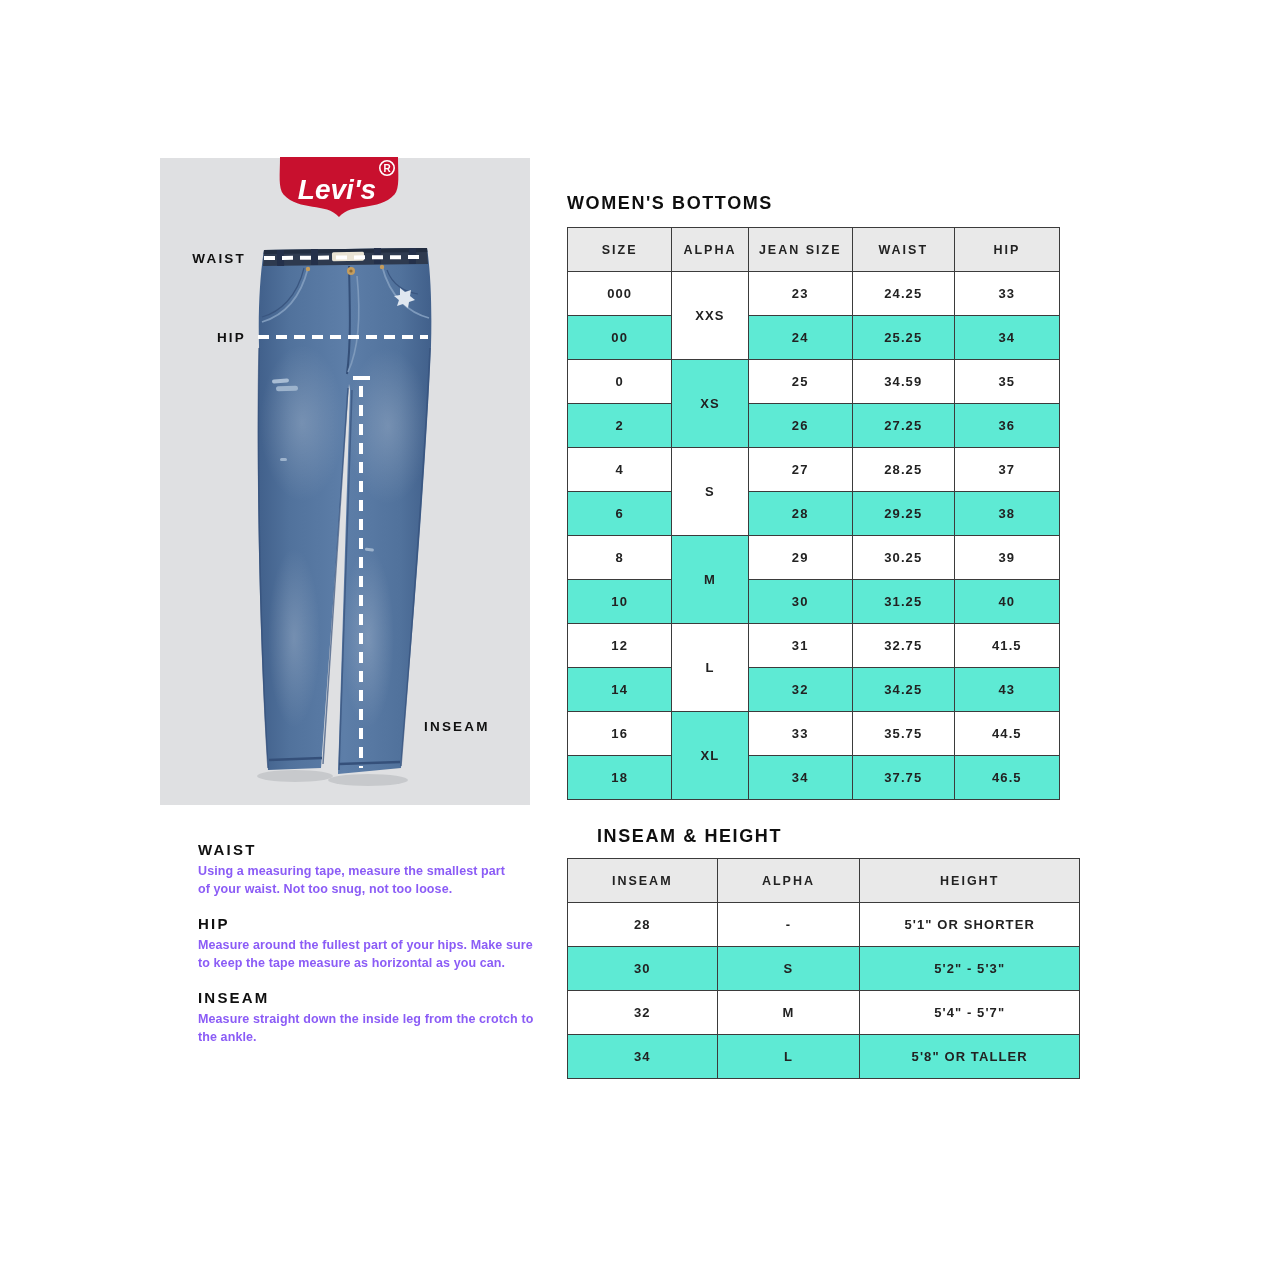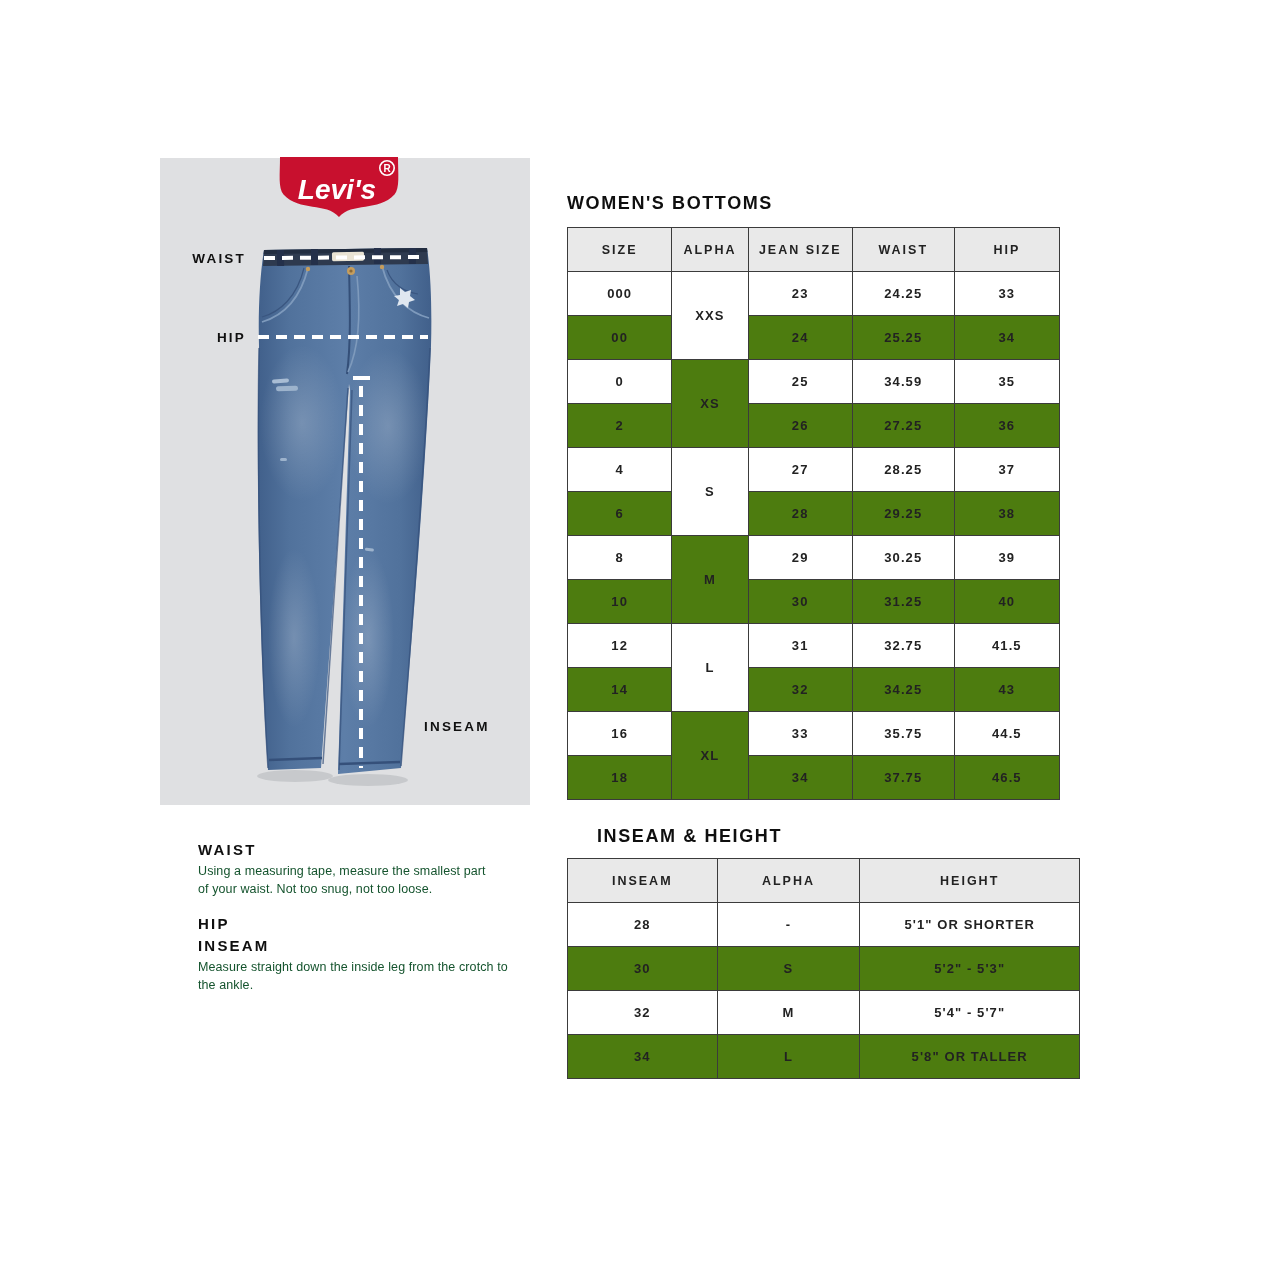--- a/index.html
+++ b/index.html
@@ -20,26 +20,26 @@
   .title-bottoms{left:567px;top:193px;text-align:right;}
   .title-inseam{left:597px;top:826px;}
 
   table.chart{position:absolute;border-collapse:collapse;table-layout:fixed;background:#fff;}
   .t-bottoms{left:567px;top:227px;width:493px;}
   .t-inseam{left:567px;top:858px;width:513px;}
   table.chart th,table.chart td{border:1px solid #3b3b3b;height:43px;padding:0;
       text-align:center;vertical-align:middle;font-weight:bold;color:#222;}
   table.chart th{background:#e9e9e9;font-size:12.5px;letter-spacing:2px;}
   table.chart td{font-size:13px;letter-spacing:1.1px;}
-  td.white{background:#ffffff;} td.gray{background:#4d7c0f;}
+  td.white{background:#ffffff;} td.gray{background:#5eead4;}
 
   .guide{position:absolute;left:198px;top:841px;width:370px;}
   .guide h3{margin:0 0 5px 0;font-size:15px;font-weight:800;letter-spacing:2.2px;color:#0f0f0f;}
-  .guide p{margin:0 0 17px 0;font-size:12.5px;font-weight:400;line-height:17.5px;
-           letter-spacing:0.1px;color:#14532d;white-space:pre-line;}
+  .guide p{margin:0 0 17px 0;font-size:12.5px;font-weight:700;line-height:17.5px;
+           letter-spacing:0.1px;color:#8b5cf6;white-space:pre-line;}
 </style>
 </head>
 <body>
 
 <div id="page">
 
   <div class="panel"></div>
 
   <svg class="logo-svg" viewBox="0 0 122 64">
     <path d="M2,0 H120 C120,17 122,31 116.5,37.5 C100,55 74,45 61,60 C48,45 22,55 5.5,37.5 C0,31 2,17 2,0 Z" fill="#c8102e"></path>
@@ -263,18 +263,20 @@
           <td class="gray">5'8" OR TALLER</td>
         </tr>
       </tbody>
   </table>
 
   <div class="guide">
     <h3>WAIST</h3>
     <p>Using a measuring tape, measure the smallest part
 of your waist. Not too snug, not too loose.</p>
     <h3>HIP</h3>
+    <p>Measure around the fullest part of your hips. Make sure
+to keep the tape measure as horizontal as you can.</p>
     <h3>INSEAM</h3>
     <p>Measure straight down the inside leg from the crotch to
 the ankle.</p>
   </div>
 
 </div>
 
 </body></html>

